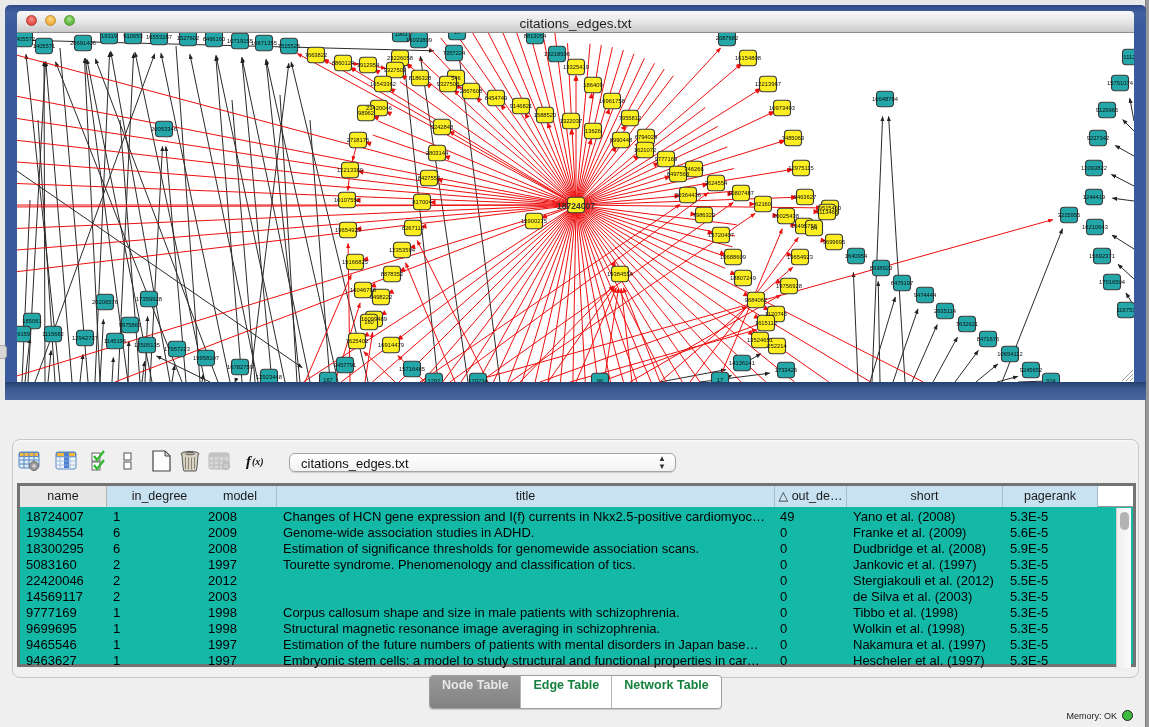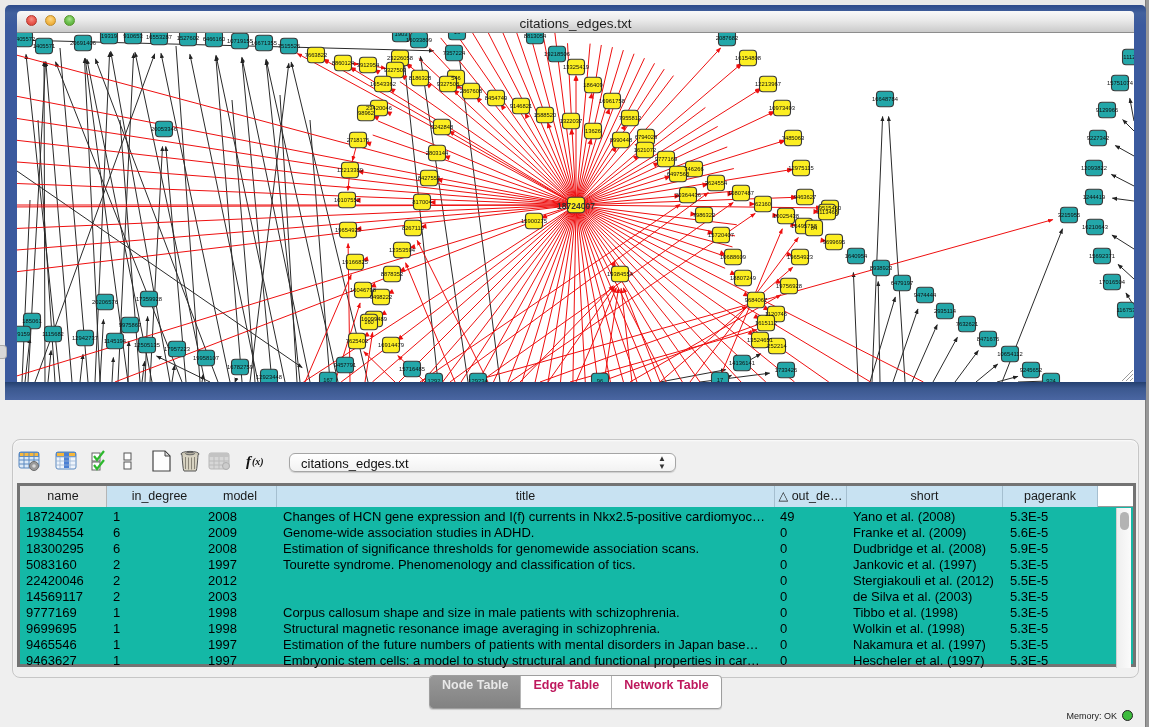--- a/index.html
+++ b/index.html
@@ -30,21 +30,21 @@
 .th {position:absolute;top:0;height:21px;background:#c8e2f2;border-right:1px solid #a5bfd0;font-size:12.5px;color:#1a1a1a;text-align:center;line-height:21px}
 #trs {position:absolute;left:0;top:22px;width:100%}
 .tr {position:relative;height:16px;font-size:13px;color:#000;white-space:nowrap}
 .tr span {position:absolute;top:1px}
 .c0 {left:6px} .c1 {left:93px} .c2 {left:188px} .c3 {left:263px;width:489px;overflow:hidden}
 .c4 {left:760px} .c5 {left:833px} .c6 {left:990px}
 #vsb {position:absolute;right:2px;top:22px;width:15px;height:160px;background:linear-gradient(90deg,#efefef,#fbfbfb);border-left:1px solid #d0d0d0}
 #vsb .thumb {position:absolute;left:3px;top:4px;width:9px;height:18px;background:#b3b3b3;border-radius:5px}
 
 #tabs {position:absolute;left:429px;top:275px;height:34px;display:flex;border:1px solid #9e9e9e;border-radius:4px;overflow:hidden;background:#fff;box-shadow:0 1px 1px rgba(0,0,0,.15)}
-.tab {font-size:12.5px;font-weight:bold;color:#be185d;padding:0 12px;line-height:18px}
+.tab {font-size:12.5px;font-weight:bold;color:#15803d;padding:0 12px;line-height:18px}
 .tab.sel {background:linear-gradient(180deg,#989898,#828282);color:#e8e8e8}
 .tab+.tab {border-left:1px solid #b5b5b5}
 #mem {position:absolute;right:28px;top:311px;font-size:9px;color:#222}
 #memdot {position:absolute;right:12px;top:310px;width:11px;height:11px;border-radius:50%;background:#3dbc3d;border:1px solid #222}
 </style></head><body>
 <div id="scr">
  <div id="rstrip"></div>
  <div style="position:absolute;left:0;top:345px;width:7px;height:14px;background:#d8d8d8;border:1px solid #aaa;border-left:none;border-radius:0 4px 4px 0;z-index:5"></div>
  <div id="win">
   <div id="tbar">

